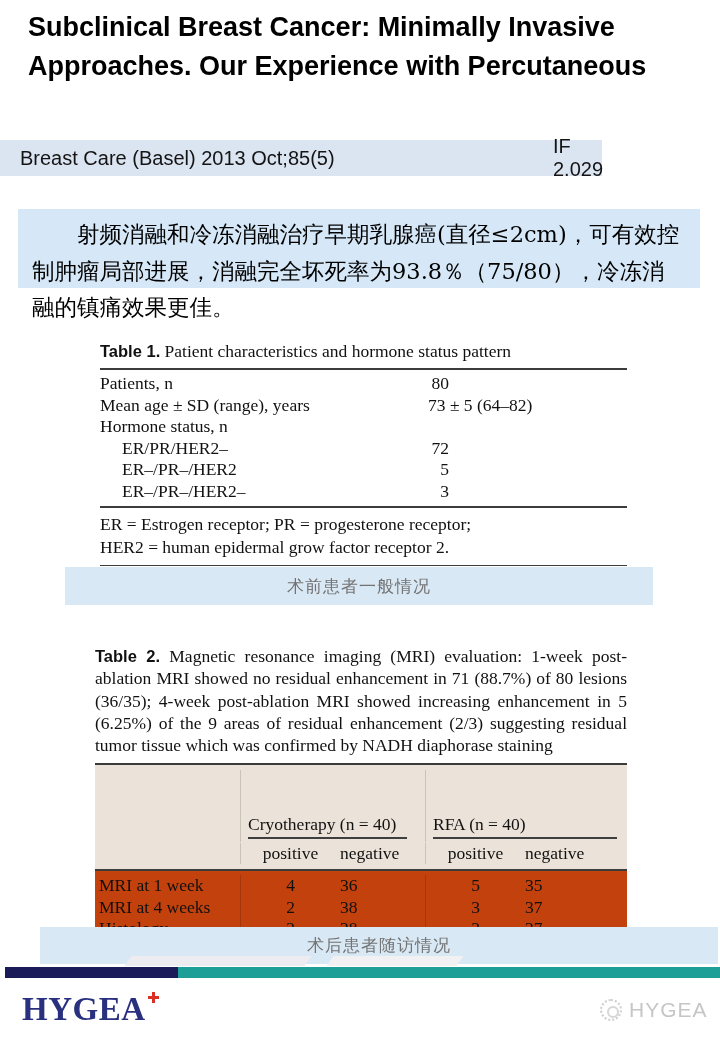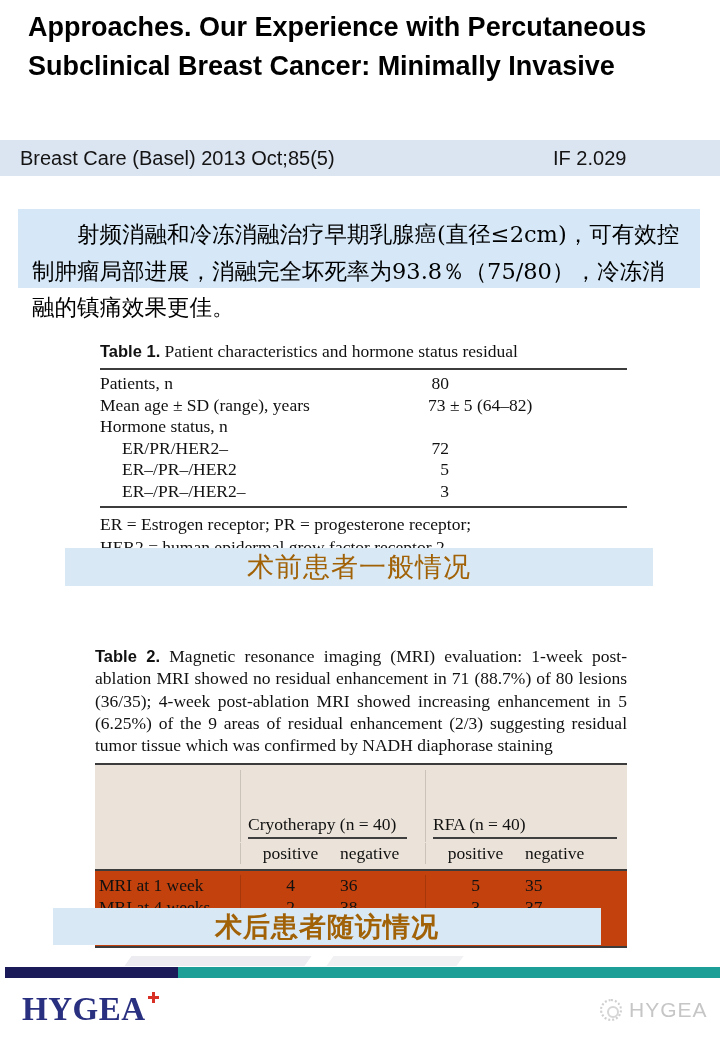--- a/index.html
+++ b/index.html
@@ -15,21 +15,21 @@
 
   
   .title {
     position: absolute; left: 28px; top: 8px; width: 672px;
     font-family: "Liberation Sans", sans-serif;
     font-weight: 700; font-size: 27px; line-height: 38.5px; color:#000;
   }
 
   
   .journal-bar {
-    position: absolute; left: 0; top: 140px; width: 720px; height: 36px;
+    position: absolute; left: 0; top: 140px; width: 602px; height: 36px;
     background: #dbe4f1;
   }
   .journal-citation {
     position: absolute; left: 20px; top: 50%; transform: translateY(-50%);
     font-size: 20px; color: #141414;
   }
   .journal-if {
     position: absolute; left: 553px; top: 50%; transform: translateY(-50%);
     font-size: 20px; color: #141414;
   }
@@ -58,24 +58,24 @@
   .t1-row .lbl { width: 328px; }
   .t1-row.indent .lbl { padding-left: 22px; }
   .num { display: inline-block; min-width: 21px; text-align: right; }
   .t1-foot { border-bottom: 3px double #3c3c3c; padding: 5px 0 7px; line-height: 22.5px; }
 
   
   .band {
     position: absolute; background: #d9e8f5;
     display: flex; align-items: center; justify-content: center;
     font-family: "DejaVu Serif", "Liberation Serif", serif;
-    font-size: 27px; color: #a16207; letter-spacing: 1px;
+    font-size: 17px; color: #737373; letter-spacing: 1px; margin-top: 19px;
   }
   .band1 { left: 65px; top: 548px; width: 588px; height: 38px; }
-  .band2 { left: 53px; top: 908px; width: 548px; height: 37px; font-weight: bold; }
+  .band2 { left: 40px; top: 908px; width: 678px; height: 37px; }
 
   
   .table2 {
     position: absolute; left: 95px; top: 645px; width: 532px;
     font-family: "Liberation Serif", serif; color: #111;
   }
   .t2-caption { font-size: 17.5px; line-height: 22.3px; text-align: justify; margin-bottom: 7px; }
   .t2-grid { border-top: 2px solid #3c3c3c; border-bottom: 2px solid #3c3c3c; font-size: 17.5px; }
   .t2-header { background: #ebe3d9; border-bottom: 2px solid #3c3c3c; padding-top: 5px; }
   .t2-grouprow, .t2-subrow, .t2-datarow { display: flex; }
@@ -134,36 +134,36 @@
     font-family: "Liberation Sans", sans-serif; font-size: 21px;
     color: #c6c6c6; letter-spacing: 1px;
   }
 </style>
 </head>
 <body>
 
 <div class="page">
 
   <div class="title">
+    <div>Subclinical Breast Cancer: Minimally Invasive</div>
     <div>Approaches. Our Experience with Percutaneous</div>
-    <div>Subclinical Breast Cancer: Minimally Invasive</div>
   </div>
 
   <div class="journal-bar">
     <span class="journal-citation">Breast Care (Basel) 2013 Oct;85(5)</span>
     <span class="journal-if">IF 2.029</span>
   </div>
 
   <div class="summary-box">
     <p class="summary-text">射频消融和冷冻消融治疗早期乳腺癌(直径≤2cm)，可有效控制肿瘤局部进展，消融完全坏死率为93.8％（75/80），冷冻消融的镇痛效果更佳。</p>
   </div>
 
   <div class="table1">
     <div class="t1-caption">
-      <span class="cap-label">Table 1.</span><span> Patient characteristics and hormone status residual</span>
+      <span class="cap-label">Table 1.</span><span> Patient characteristics and hormone status pattern</span>
     </div>
     <div class="t1-rows">
       <div class="t1-row">
         <span class="lbl">Patients, n</span>
         <span class="val"><span class="num">80</span></span>
       </div>
       <div class="t1-row">
         <span class="lbl">Mean age ± SD (range), years</span>
         <span class="val">73 ± 5 (64–82)</span>
       </div>

